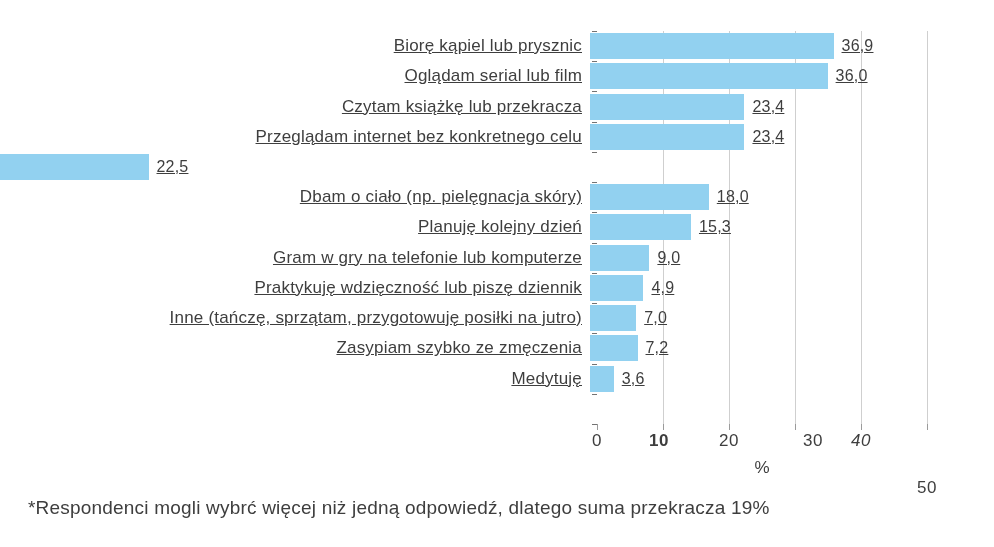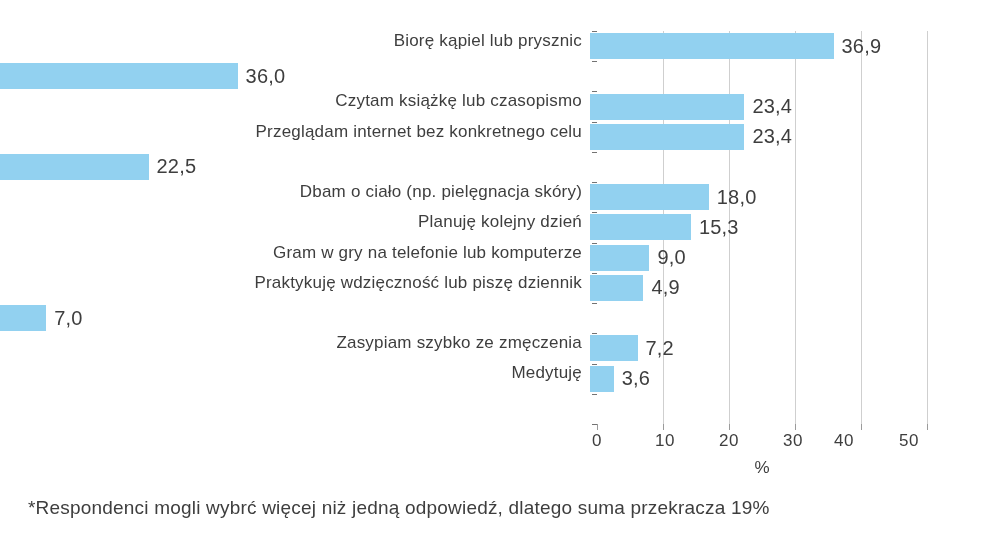--- a/index.html
+++ b/index.html
@@ -27,35 +27,35 @@
     background: #9b9b9b;
   }
   .cat-tick {
     position: absolute; left: -5px; width: 5px; height: 1px;
     background: #737373;
   }
   .rows {
     position: absolute; left: 0; top: 31px; width: 994px;
   }
   .row {
-    display: flex; align-items: flex-start; height: 30.23px;
+    display: flex; align-items: center; height: 30.23px; text-decoration: underline;
   }
   .row-label {
     width: 590px; padding-right: 8px; text-align: right;
     font-size: 17px; letter-spacing: 0.2px; white-space: nowrap;
     color: #3e3e3e;
   }
   .bar-wrap {
     display: flex; align-items: center; height: 100%;
   }
   .bar {
     height: 26px;
   }
   .value-label {
-    margin-left: 8px; font-size: 20px; letter-spacing: 0.2px;
+    margin-left: 8px; font-size: 16px; letter-spacing: 0.2px;
     color: #3e3e3e; white-space: nowrap;
   }
   .x-axis-labels {
     position: absolute; top: 431px; left: 597px; width: 330px; height: 20px;
   }
   .x-axis-label {
     position: absolute; transform: translateX(-50%);
     font-size: 17px; letter-spacing: 0.5px; color: #3e3e3e;
   }
   .x-title {
@@ -101,27 +101,28 @@
     </div>
   <div class="rows" id="rows">
       <div class="row">
         <span class="row-label">Biorę kąpiel lub prysznic</span>
         <div class="bar-wrap">
           <div class="bar" style="width: 243.54px; background: rgb(146, 209, 240);"></div>
           <span class="value-label">36,9</span>
         </div>
       </div>
       <div class="row">
+        <span class="row-label">Oglądam serial lub film</span>
         <div class="bar-wrap">
           <div class="bar" style="width: 237.6px; background: rgb(146, 209, 240);"></div>
           <span class="value-label">36,0</span>
         </div>
       </div>
       <div class="row">
-        <span class="row-label">Czytam książkę lub czasopismo</span>
+        <span class="row-label">Czytam książkę lub przekracza</span>
         <div class="bar-wrap">
           <div class="bar" style="width: 154.44px; background: rgb(146, 209, 240);"></div>
           <span class="value-label">23,4</span>
         </div>
       </div>
       <div class="row">
         <span class="row-label">Przeglądam internet bez konkretnego celu</span>
         <div class="bar-wrap">
           <div class="bar" style="width: 154.44px; background: rgb(146, 209, 240);"></div>
           <span class="value-label">23,4</span>
@@ -155,20 +156,21 @@
         </div>
       </div>
       <div class="row">
         <span class="row-label">Praktykuję wdzięczność lub piszę dziennik</span>
         <div class="bar-wrap">
           <div class="bar" style="width: 53.46px; background: rgb(146, 209, 240);"></div>
           <span class="value-label">4,9</span>
         </div>
       </div>
       <div class="row">
+        <span class="row-label">Inne (tańczę, sprzątam, przygotowuję posiłki na jutro)</span>
         <div class="bar-wrap">
           <div class="bar" style="width: 46.2px; background: rgb(146, 209, 240);"></div>
           <span class="value-label">7,0</span>
         </div>
       </div>
       <div class="row">
         <span class="row-label">Zasypiam szybko ze zmęczenia</span>
         <div class="bar-wrap">
           <div class="bar" style="width: 47.52px; background: rgb(146, 209, 240);"></div>
           <span class="value-label">7,2</span>
@@ -177,22 +179,22 @@
       <div class="row">
         <span class="row-label">Medytuję</span>
         <div class="bar-wrap">
           <div class="bar" style="width: 23.76px; background: rgb(146, 209, 240);"></div>
           <span class="value-label">3,6</span>
         </div>
       </div>
     </div>
   <div class="x-axis-labels" id="x-axis-labels">
       <span class="x-axis-label" style="left: 0px;">0</span>
-      <span class="x-axis-label" style="left: 68px;">10</span>
+      <span class="x-axis-label" style="left: 62px; font-weight: bold;">10</span>
       <span class="x-axis-label" style="left: 132px;">20</span>
-      <span class="x-axis-label" style="left: 196px;">30</span>
-      <span class="x-axis-label" style="left: 247px;">40</span>
-      <span class="x-axis-label" style="left: 312px;">50</span>
+      <span class="x-axis-label" style="left: 216px;">30</span>
+      <span class="x-axis-label" style="left: 264px; font-style: italic;">40</span>
+      <span class="x-axis-label" style="left: 330px; margin-top: 47px;">50</span>
     </div>
   <div class="x-title">%</div>
 </div>
 
 <div class="footnote">*Respondenci mogli wybrć więcej niż jedną odpowiedź, dlatego suma przekracza 19%</div>
 
 </body></html>

